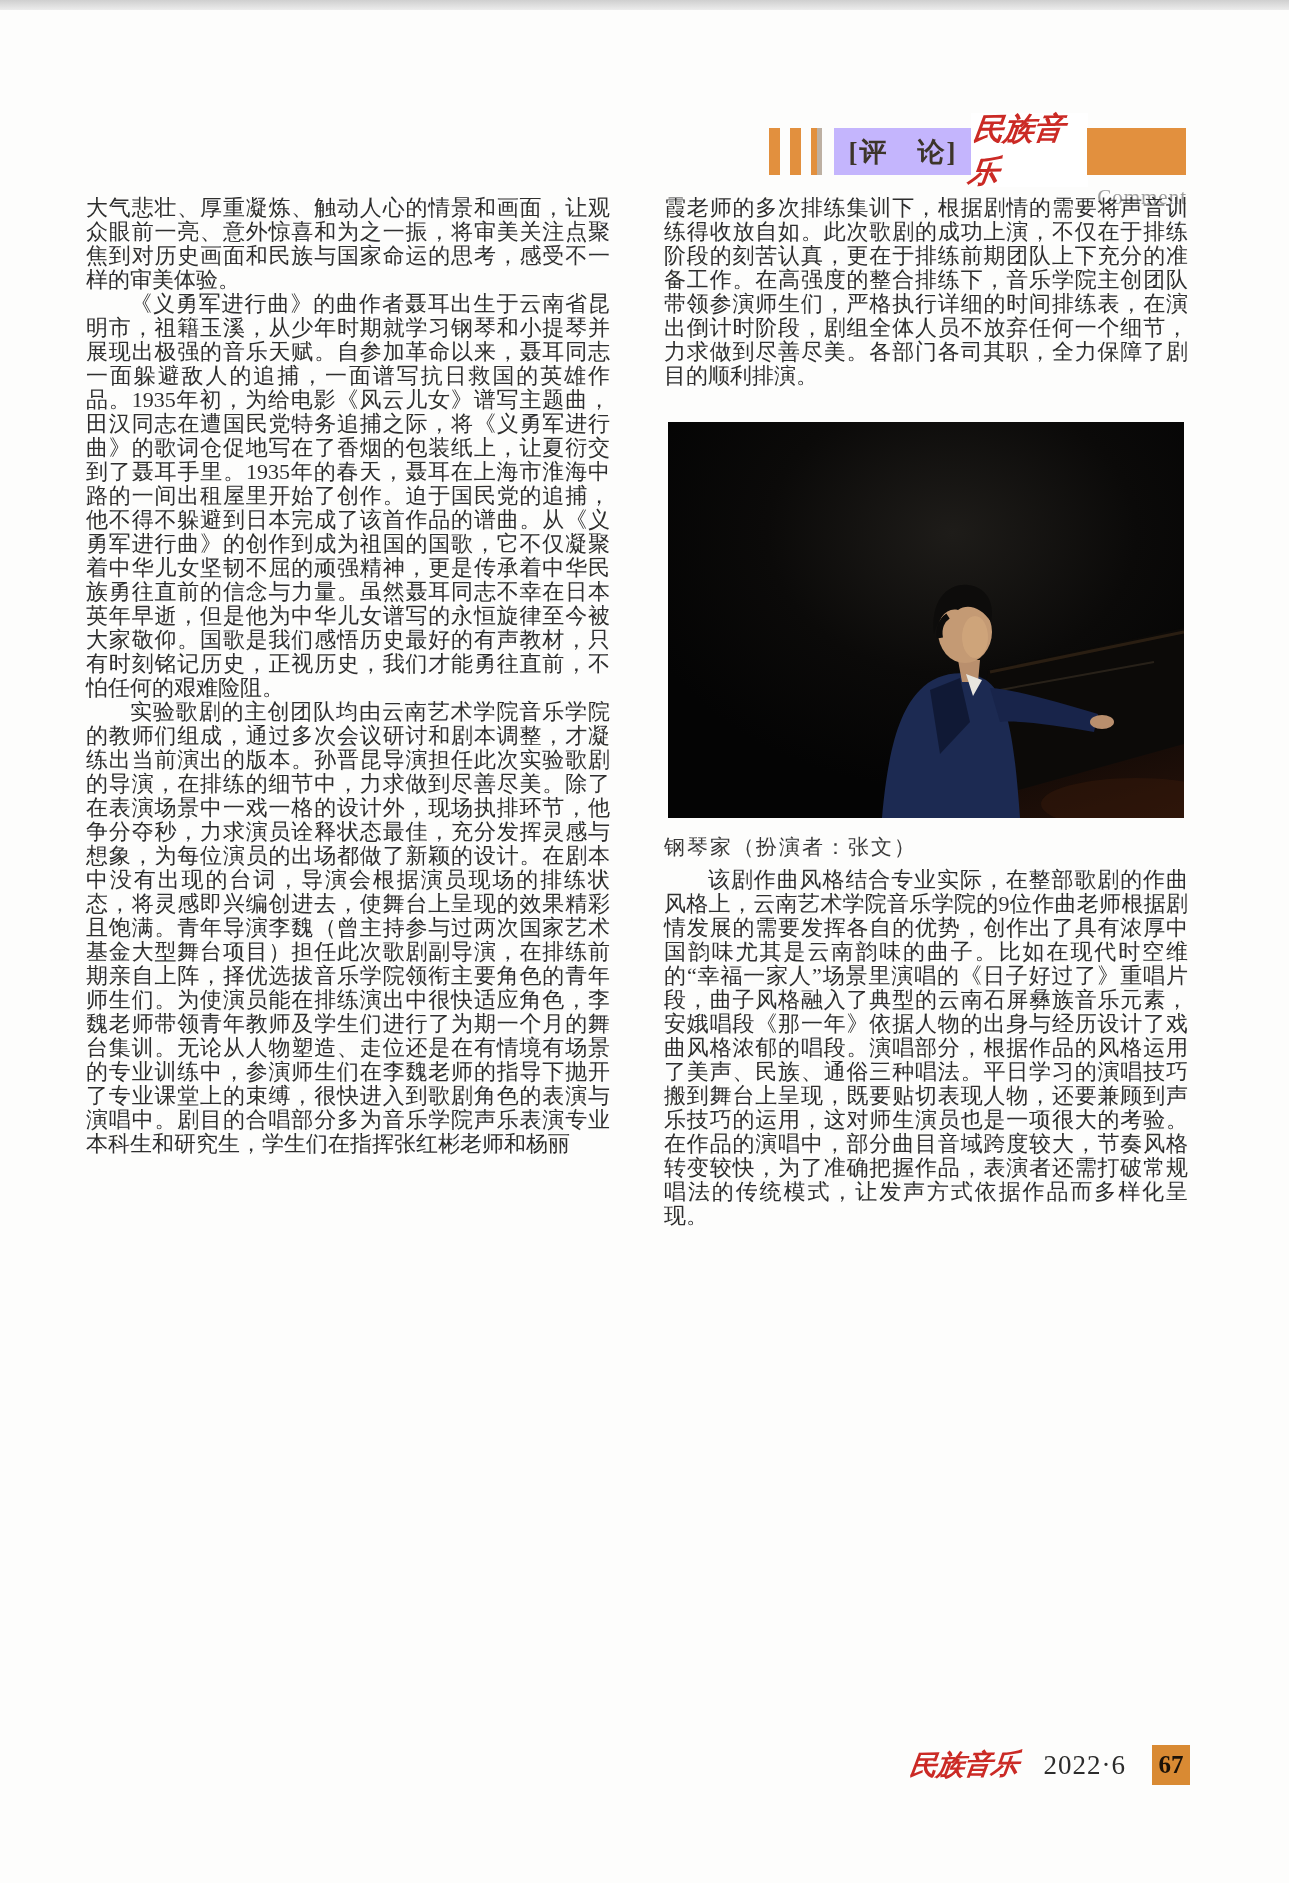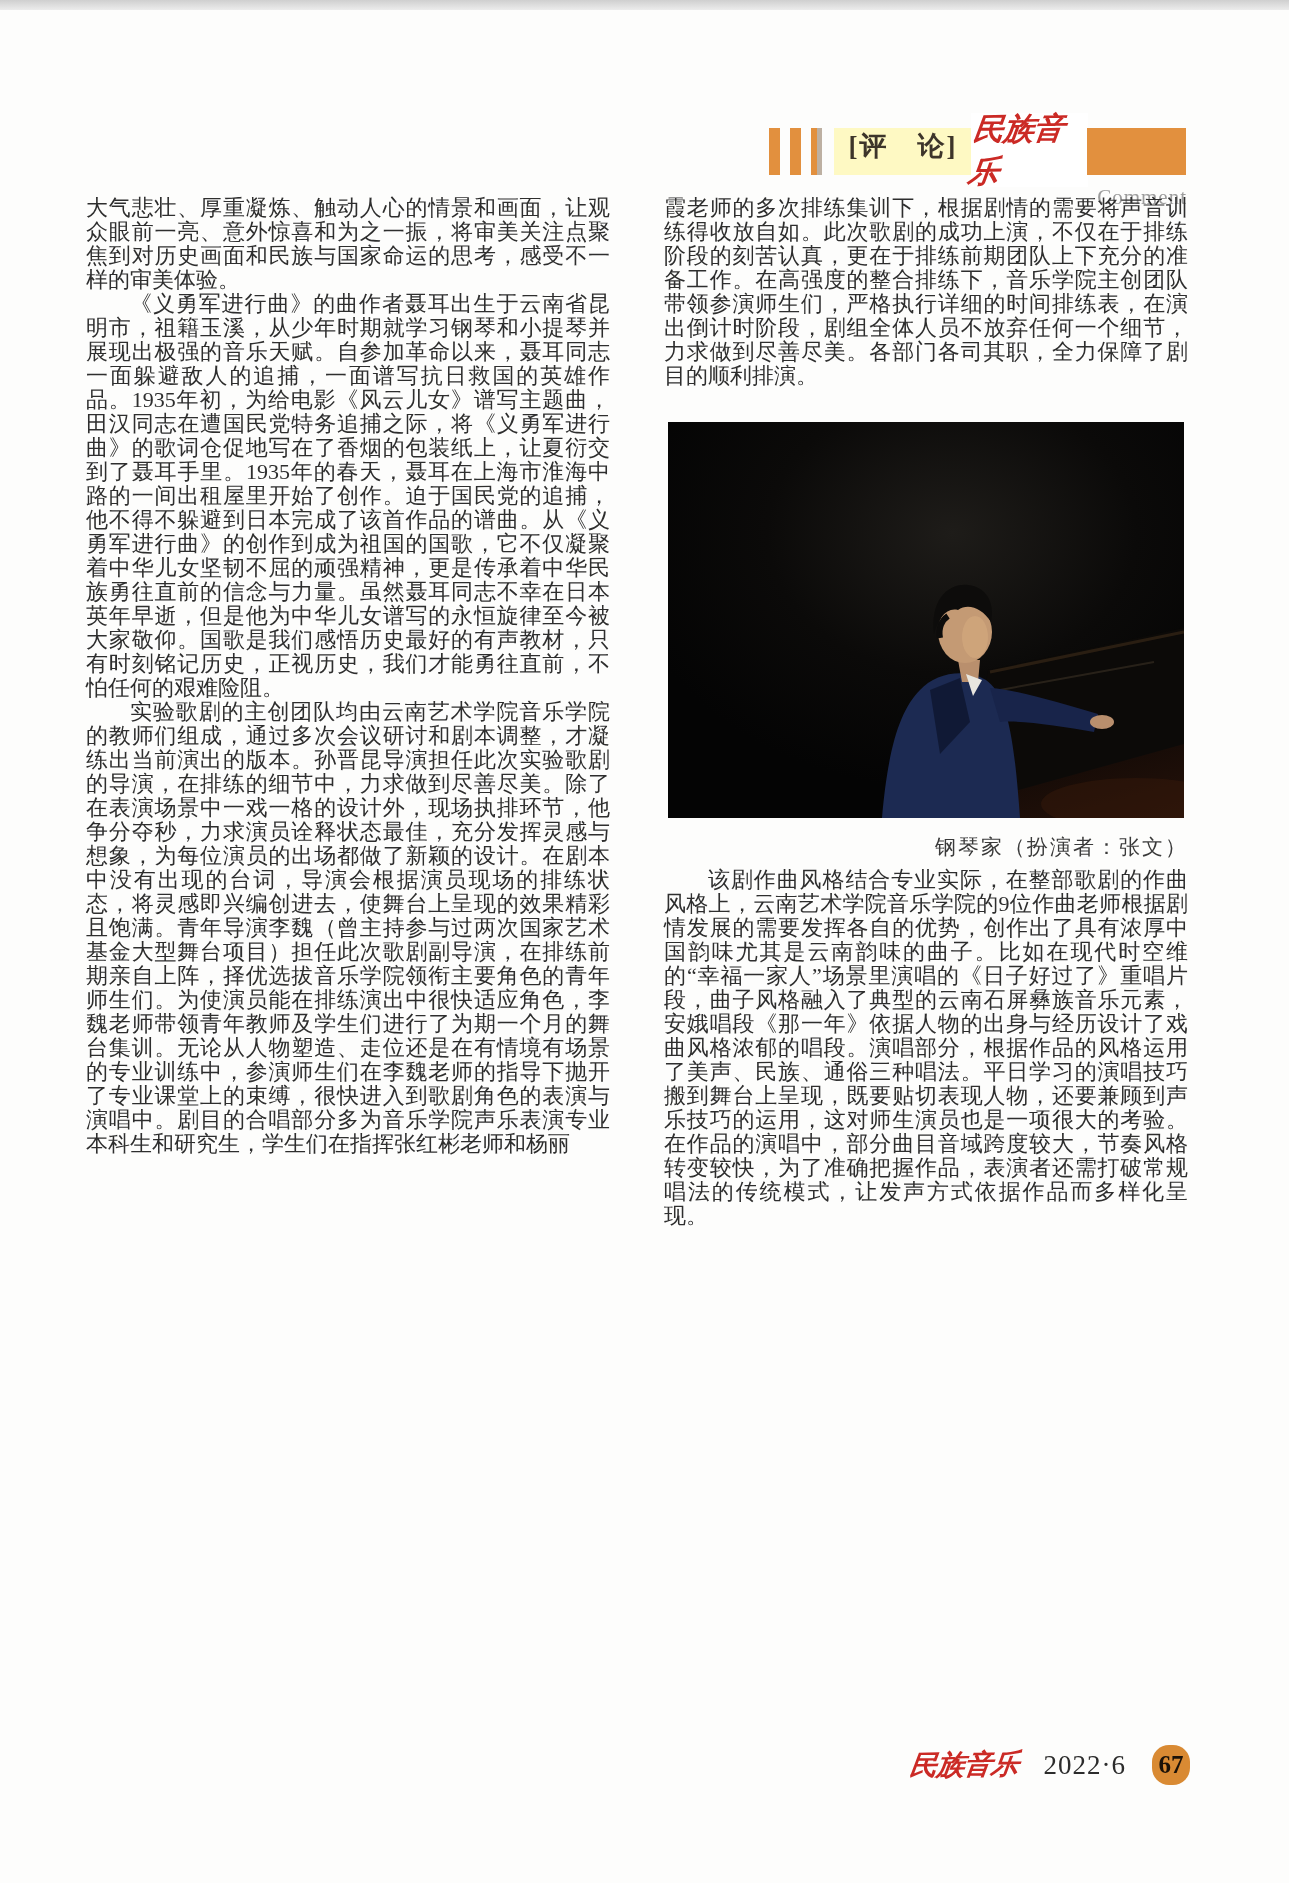--- a/index.html
+++ b/index.html
@@ -11,22 +11,22 @@
   .top-band {
     position:absolute; top:0; left:0; width:100%; height:10px;
     background:linear-gradient(#cfcfcf,#ececec);
   }
   
   .header-stripes { position:absolute; left:769px; top:128px; display:flex; gap:10px; }
   .stripe { width:11px; height:47px; background:#E2903E; }
   .stripe.last { background:linear-gradient(to right,#E2903E 55%, #bdb0a2 55%); }
   .section-badge {
     position:absolute; left:834px; top:128px; width:138px; height:47px;
-    background:#fef9c3; color:#3d352a;
-    display:flex; justify-content:center;
+    background:#c4b5fd; color:#3d352a;
+    display:flex; align-items:center; justify-content:center;
     font-size:27px; font-weight:600; letter-spacing:2px;
   }
   .logo-patch {
     position:absolute; left:971px; top:113px; width:117px; height:74px;
     background:#fff; display:flex; align-items:center; justify-content:center;
   }
   .calligraphy {
     display:inline-block; color:#CB2A25;
     font-family:"DejaVu Serif",serif; font-style:italic; font-weight:700;
     transform:skewX(-8deg) rotate(-1deg); letter-spacing:-1px;
@@ -46,33 +46,33 @@
     text-align:justify;
   }
   .para.indent { text-indent:2em; }
   
   .stage-photo {
     width:516px; height:396px; margin:34px auto 0; background:#050505;
   }
   .stage-photo svg { display:block; width:516px; height:396px; }
   .photo-caption {
     margin:16px 0 8px; font-size:21px; line-height:26px;
-    text-align:right; color:#3a3a3a; letter-spacing:2px;
+    text-align:left; color:#3a3a3a; letter-spacing:2px;
   }
   
   .footer {
     position:absolute; top:1742px; right:99px; height:46px;
     display:flex; align-items:center; gap:26px;
   }
   .footer .calligraphy { font-size:28px; }
   .footer-issue { font-size:27px; color:#2c2c2c; letter-spacing:1px; }
   .page-badge {
     width:38px; height:40px; background:#D98A33;
     display:flex; align-items:center; justify-content:center;
-    font-size:25px; font-weight:700; color:#1c1208;border-radius:17px;
+    font-size:25px; font-weight:700; color:#1c1208;
   }
 </style>
 </head>
 <body>
 
 <div class="page">
 
   <div class="top-band"></div>
 
   <div class="header-stripes">

